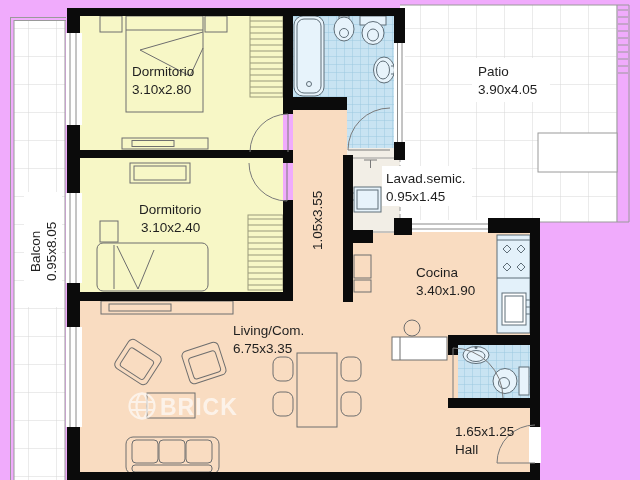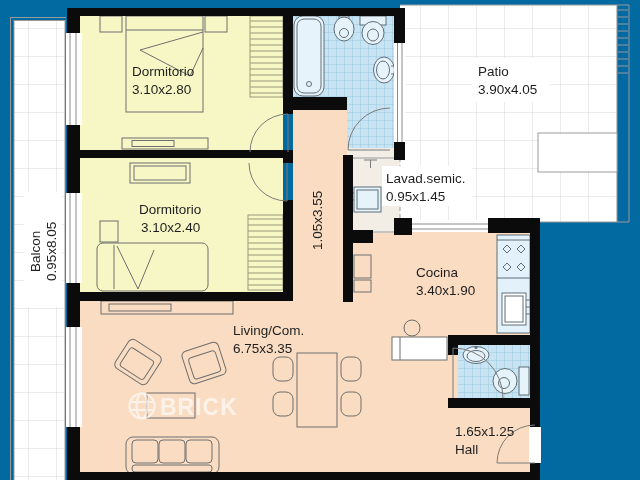--- a/index.html
+++ b/index.html
@@ -1,16 +1,16 @@
 <!DOCTYPE html>
 <html><head>
 <meta charset="utf-8">
 <style>
   html,body { margin:0; padding:0; background:#ffffff; }
-  .stage { width:640px; height:480px; position:relative; background:#0369a1; }
+  .stage { width:640px; height:480px; position:relative; background:#f0abfc; }
   svg { display:block; }
   .room-label { font-family:"Liberation Sans", sans-serif; font-size:13.5px; fill:#1f1f1f; }
   .furn { fill:none; stroke:#6e6e6e; stroke-width:1; }
   .fixt { fill:#e7f3fb; stroke:#5f6e78; stroke-width:1; }
   .thin { stroke:#9a9a9a; stroke-width:1; fill:none; }
   .winln { stroke:#8a8a8a; stroke-width:1; fill:none; }
   .door { stroke:#7a7a7a; stroke-width:1; fill:none; }
   .wm-text { font-family:"Liberation Sans", sans-serif; font-weight:bold; font-size:23px;
              letter-spacing:1px; fill:#ffffff; }
 </style>

